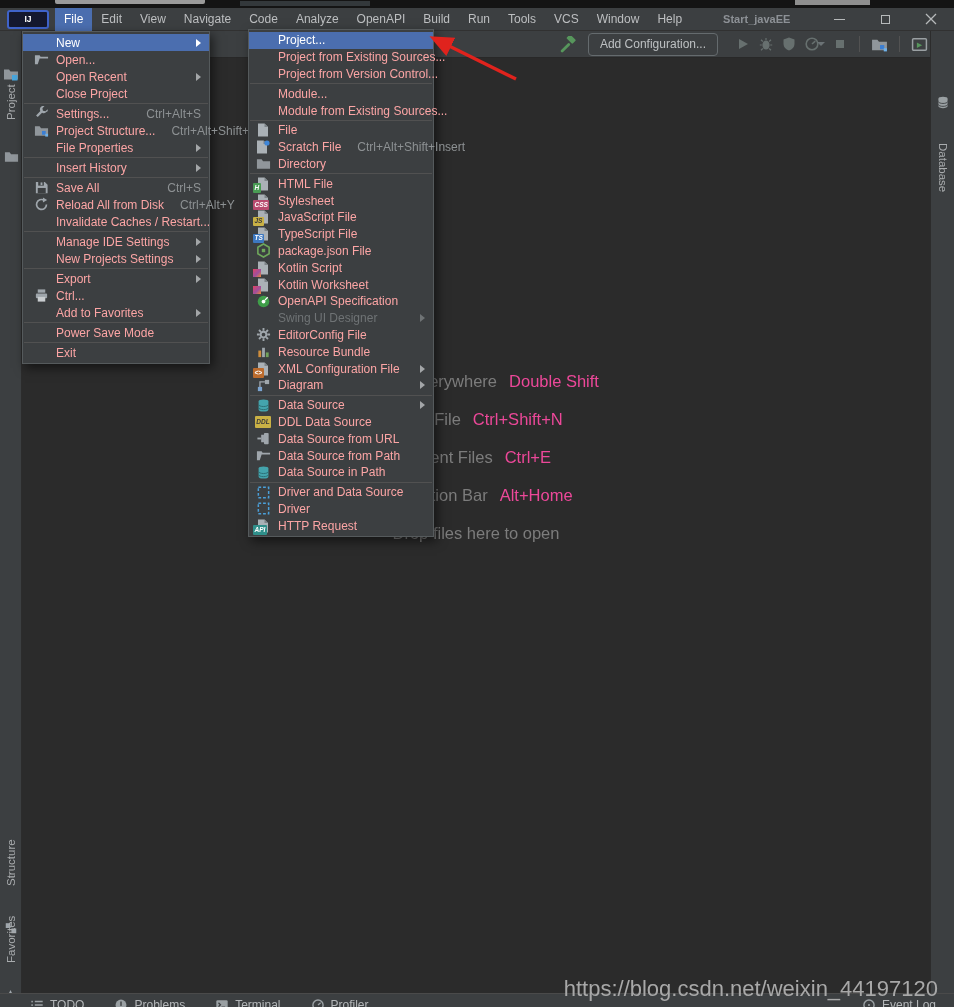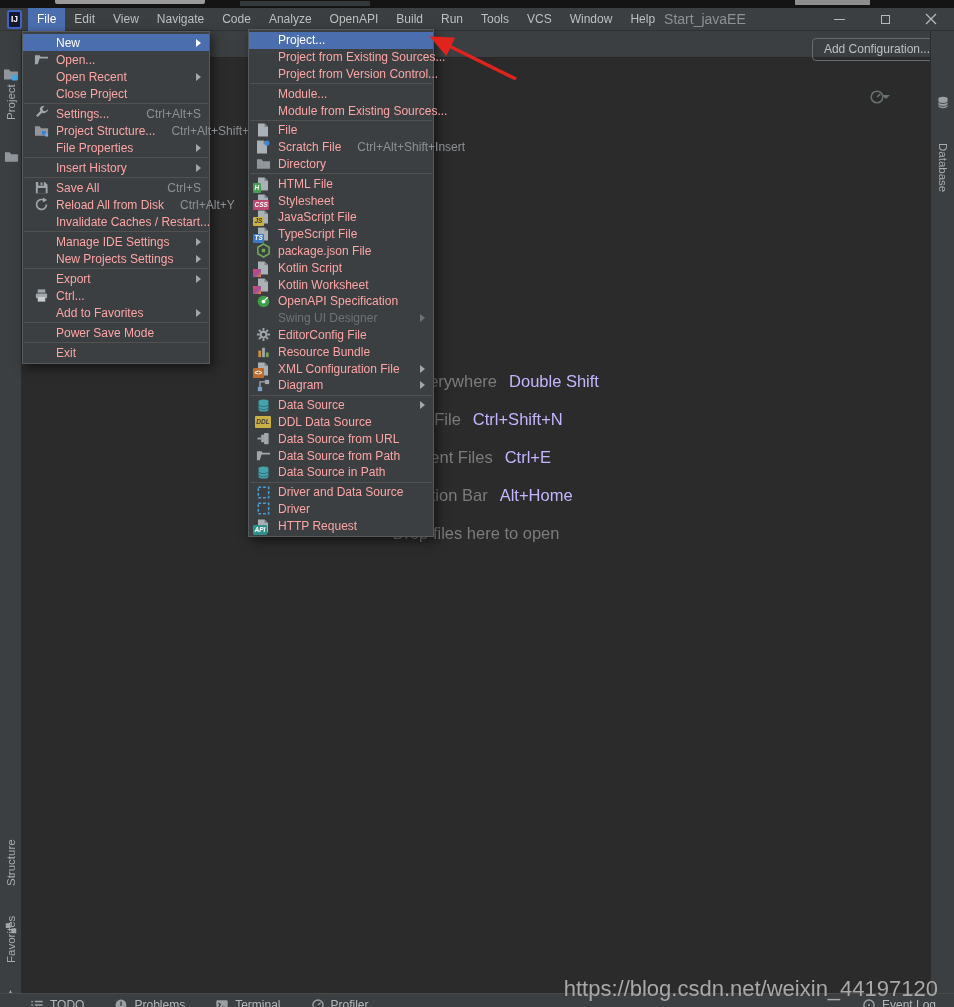--- a/index.html
+++ b/index.html
@@ -9,49 +9,49 @@
   .abs { position:absolute; }
 
   
   #top-strip { left:0; top:0; width:954px; height:8px; background:#141414; }
   #top-strip .frag-a { position:absolute; left:55px; top:0; width:150px; height:4px; background:#9a9a9a; border-radius:0 0 2px 2px; }
   #top-strip .frag-b { position:absolute; left:240px; top:1px; width:130px; height:5px; background:#33383b; }
   #top-strip .frag-c { position:absolute; left:795px; top:0; width:75px; height:5px; background:#8e8e8e; }
 
   
   #titlebar { left:0; top:8px; width:954px; height:23px; background:#3c3f41; border-bottom:1px solid #313131; display:flex; align-items:center; }
-  #app-logo { width:15px; height:19px; margin:0 6px 0 7px; background:#14182e; border:2px solid #3f63c9; border-radius:3px;
+  #app-logo { width:42px; height:19px; margin:0 6px 0 7px; background:#14182e; border:2px solid #3f63c9; border-radius:3px;
               color:#fff; font-size:8.5px; font-weight:bold; display:flex; align-items:center; justify-content:center; }
   .mb-item { height:23px; line-height:23px; padding:0 9px; font-size:12px; color:#bdbfc1; }
   .mb-item.active { background:#4b6eaf; color:#fff; }
-  #win-title { margin-left:0; font-size:14px; color:#8d9196; }
+  #win-title { margin-left:32px; font-size:11px; color:#8d9196;font-weight:bold; }
   #win-controls { margin-left:auto; display:flex; height:23px; }
   .wbtn { width:46px; display:flex; align-items:center; justify-content:center; }
   .glyph-min { width:11px; height:1px; background:#b6b9ba; }
   .glyph-max { width:9px; height:9px; border:1px solid #b6b9ba; }
 
   
   #toolbar { left:0; top:31px; width:954px; height:27px; background:#3c3f41; border-bottom:1px solid #282828; }
-  #toolbar-cluster { position:absolute; right:2px; top:0; height:26px; display:flex; align-items:center; gap:7px;flex-direction:column; }
+  #toolbar-cluster { position:absolute; right:2px; top:0; height:26px; display:flex; align-items:center; gap:7px; }
   .acbtn { border:1px solid #656b6e; border-radius:4px; padding:3px 11px 4px; font-size:12px; color:#bdc0c2; margin:0 10px 0 4px; }
   .vsep { width:1px; height:16px; background:#525252; margin:0 4px; }
   .caret-down { width:0; height:0; border:4px solid transparent; border-top:4px solid #6b7275; margin-left:-3px; margin-top:4px; }
 
   
   #left-stripe  { left:0; top:31px; width:22px; height:962px; background:#3c3f41; border-right:1px solid #2c2c2c; }
   #right-stripe { left:930px; top:31px; width:24px; height:962px; background:#3c3f41; border-left:1px solid #2c2c2c; }
   .vwrap { position:absolute; width:0; height:0; }
   .vwrap > span { display:block; transform:translate(-50%,-50%) rotate(-90deg); white-space:nowrap; font-size:11.5px; color:#a9acae; }
   .vwrap.cw > span { transform:translate(-50%,-50%) rotate(90deg); }
 
   
   #editor-hints { left:22px; top:372px; width:908px; z-index:1; }
   .hint-line { display:flex; justify-content:center; align-items:baseline; gap:12px; height:18px; margin-bottom:20px; font-size:16.5px; }
   .h-gray { color:#7c7c7c; }
-  .h-blue { color:#c4b5fd; }
+  .h-blue { color:#ec4899; }
 
   
   .menu { position:absolute; background:#3c3f41; border:1px solid #555a5c; box-shadow:3px 4px 10px rgba(0,0,0,.55);
           padding:2px 0; font-size:12px; z-index:10; }
   #file-menu { left:22px; top:31px; width:188px; }
   #new-submenu { left:248px; top:29px; width:186px; }
   .mi { height:17px; display:flex; align-items:center; padding:0 8px 0 10px; }
   #new-submenu .mi { height:16.8px; padding-left:6px; }
   .mi .ico { width:16px; height:16px; margin-right:7px; flex:none; position:relative; display:flex; align-items:center; justify-content:center; }
   .mi .lbl { white-space:nowrap; color:#fca5a5; }

